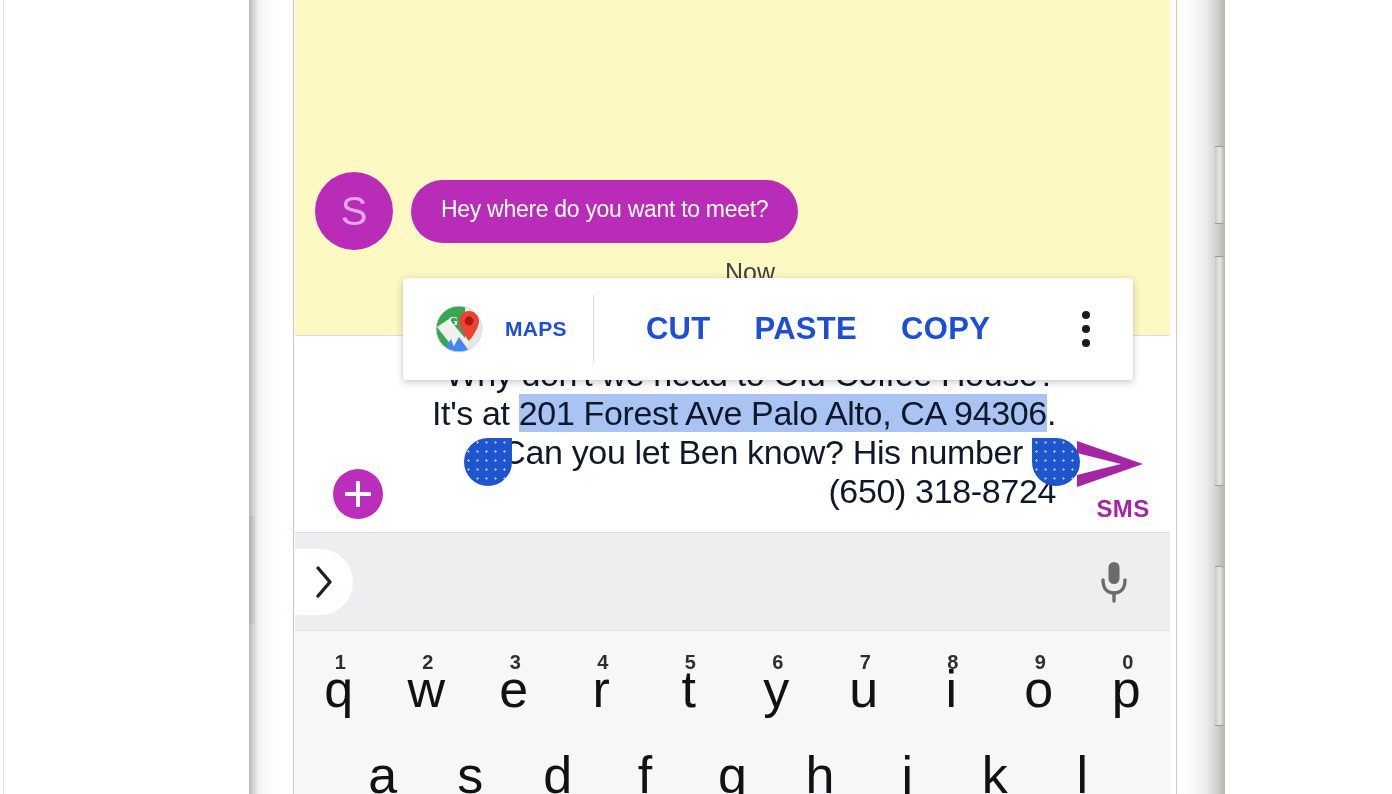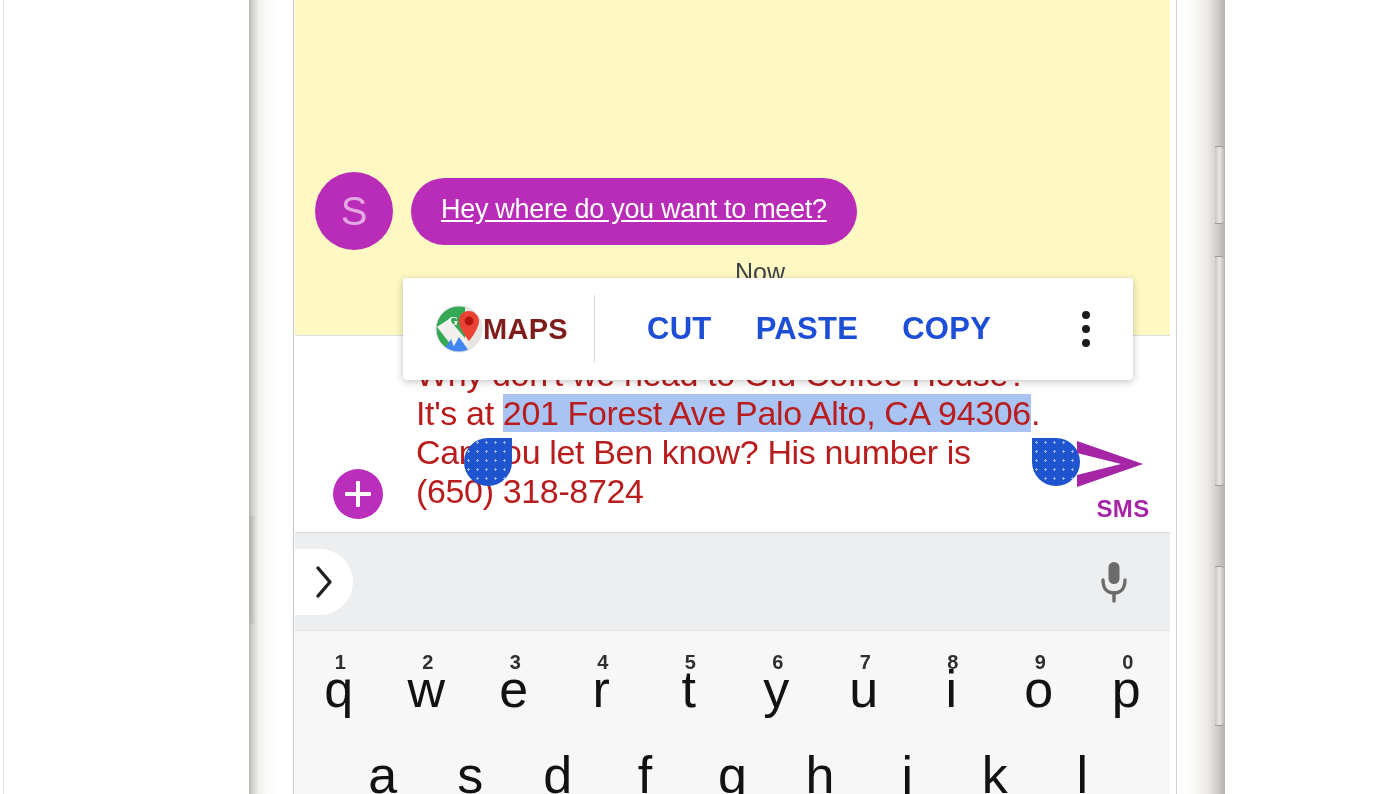--- a/index.html
+++ b/index.html
@@ -128,29 +128,28 @@
     display: flex;
     align-items: center;
     justify-content: center;
     flex: 0 0 auto;
   }
   .bubble-in {
     margin-left: 18px;
     background: #b92cb8;
     border-radius: 34px;
     padding: 16px 30px 20px 30px;
-    font-size: 27px;
+    font-size: 23px;
     color: #ffffff;
     letter-spacing: -0.3px;
     white-space: nowrap;
-    text-decoration: underline;
   }
   .timestamp {
     position: absolute;
-    left: 440px;
+    left: 430px;
     top: 258px;
     font-size: 25px;
     color: #3e4245;
   }
 
   
   .compose {
     position: absolute;
     left: 0;
     top: 337px;
@@ -172,22 +171,23 @@
   .plus-btn .h { position: absolute; width: 26px; height: 4px; background: #fff; border-radius: 1px; }
   .plus-btn .v { position: absolute; width: 4px; height: 26px; background: #fff; border-radius: 1px; }
 
   .compose-text {
     position: absolute;
     left: 121px;
     top: 18px;
     width: 640px;
     font-size: 34px;
     line-height: 39px;
-    color: #b91c1c;
+    color: #0f172a;
     letter-spacing: -0.35px;
+    text-align: right;
   }
   .compose-text .line { white-space: nowrap; }
   .sel { background: #a9c4f2; }
 
   
   .handle {
     position: absolute;
     width: 48px; height: 48px;
     background: #1f54cf;
     background-image: radial-gradient(rgba(255,255,255,0.55) 1.1px, transparent 1.2px);
@@ -243,23 +243,24 @@
     display: flex;
     align-items: center;
     height: 100%;
     padding: 0 26px 0 32px;
   }
   .maps-icon {
     width: 48px; height: 48px;
     flex: 0 0 auto;
   }
   .ab-maps .label {
-    font-size: 29px;
+    margin-left: 22px;
+    font-size: 21px;
     font-weight: bold;
-    color: #7f1d1d;
+    color: #1d4ed8;
     letter-spacing: 0.3px;
   }
   .ab-divider {
     width: 1px;
     height: 68px;
     background: #d8d8d8;
   }
   .ab-item {
     font-size: 31px;
     font-weight: bold;

